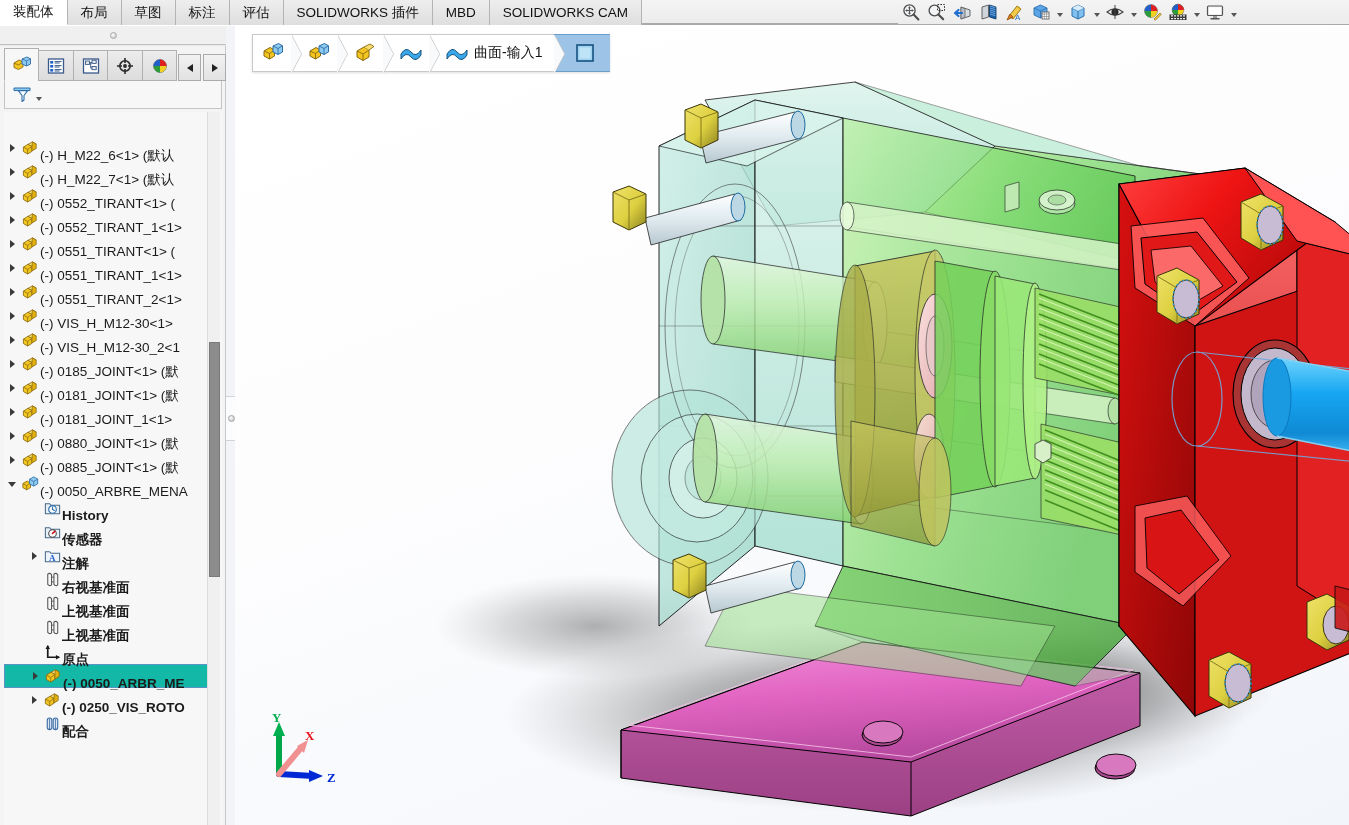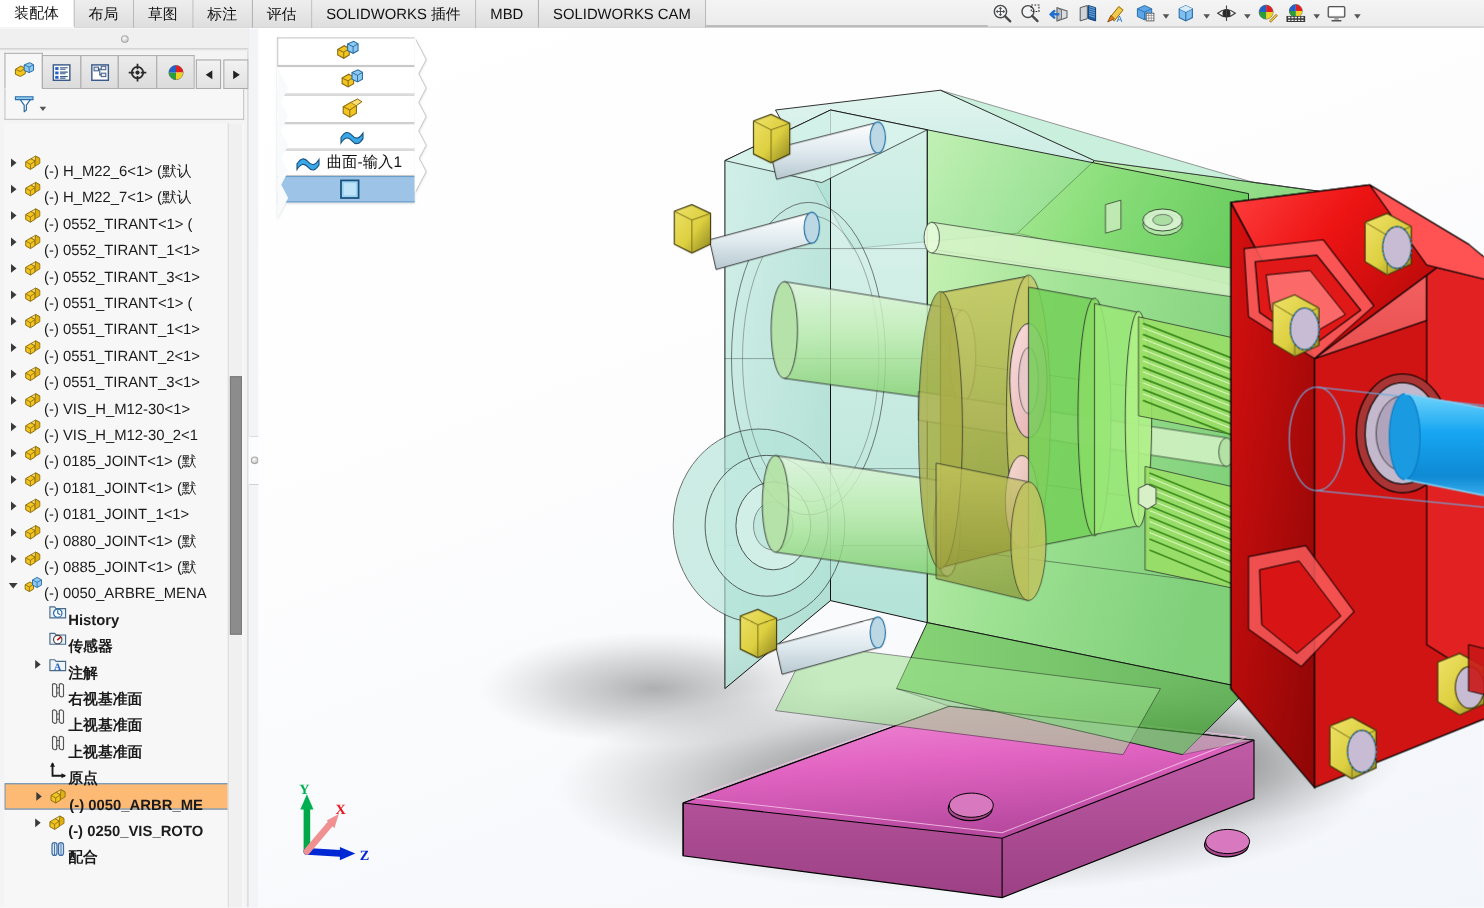--- a/index.html
+++ b/index.html
@@ -110,21 +110,21 @@
   .treewrap{
     position:absolute; left:4px; top:86px; width:218px; height:739px;
     background:#f7f7f7;
     overflow:hidden;
   }
   .tree{ position:absolute; left:0; top:24px; width:205px; }
   .trow{
     height:24px; display:flex; align-items:center; white-space:nowrap;
     font-size:13.5px; color:#1b1b1b; cursor:default;
   }
-  .trow.sel{ background:#fdba74; border:1px solid #5b93c5; height:24px; }
+  .trow.sel{ background:#14b8a6; border:1px solid #5b93c5; height:24px; }
   .tw{ width:16px; flex:0 0 16px; display:flex;align-items:center;justify-content:center; }
   .tw i{
     display:block;width:0;height:0;
     border-top:4px solid transparent;border-bottom:4px solid transparent;border-left:5px solid #3a3a3a;
   }
   .tw.open i{
     border-left:4.5px solid transparent;border-right:4.5px solid transparent;
     border-top:5px solid #3a3a3a; border-bottom:none;
   }
   .ticon{ width:20px;flex:0 0 20px; display:flex;align-items:center;justify-content:center; }
@@ -162,21 +162,20 @@
     background:linear-gradient(160deg,#ffffff 0%,#fdfdfe 42%,#f2f5fa 100%);
     overflow:hidden;
   }
   .vp-svg{ position:absolute; left:0; top:0; }
 
   
   .breadcrumb{
     position:absolute; left:17px; top:8px; height:38px;
     display:flex; align-items:stretch;
     filter:drop-shadow(0 1px 1px rgba(0,0,0,.12));
-    flex-direction:column;
   }
   .bc-seg{
     position:relative; height:38px;
     display:flex; align-items:center; justify-content:center;
     background:#ffffff;
     border-top:1px solid #c9c9c9; border-bottom:1px solid #c9c9c9;
     padding:0 6px 0 16px;
     font-size:14px; color:#111;
   }
   .bc-seg:first-child{ border-left:1px solid #c9c9c9; padding-left:8px; }
@@ -478,35 +477,20 @@
             </span>
             <span class="ticon">
               <svg width="19" height="19" viewBox="0 0 20 20">
                 <path d="M2.5 8.5 L7.5 5.5 L11.5 7.8 L11.5 13 L7 15.8 L2.5 13.2 Z" fill="#f2c520" stroke="#8a6a10" stroke-width=".9"></path>
                 <path d="M2.5 8.5 L7 11 L11.5 7.8" fill="none" stroke="#8a6a10" stroke-width=".8"></path>
                 <path d="M7 11 L7 15.8" stroke="#8a6a10" stroke-width=".8"></path>
                 <path d="M7.5 5.5 L12 3 L16 5.3 L11.5 7.8 Z" fill="#f8de70" stroke="#8a6a10" stroke-width=".8"></path>
                 <path d="M12 3 L16 5.3 L16 10 L11.5 12.6 L11.5 7.8 Z" fill="#e0b010" stroke="#8a6a10" stroke-width=".8"></path>
               </svg>
             </span>
-            <span class="tlabel">(-) 0552_TIRANT_3&lt;1&gt;</span>
-          </div>
-          <div class="trow">
-            <span class="tw">
-              <i></i>
-            </span>
-            <span class="ticon">
-              <svg width="19" height="19" viewBox="0 0 20 20">
-                <path d="M2.5 8.5 L7.5 5.5 L11.5 7.8 L11.5 13 L7 15.8 L2.5 13.2 Z" fill="#f2c520" stroke="#8a6a10" stroke-width=".9"></path>
-                <path d="M2.5 8.5 L7 11 L11.5 7.8" fill="none" stroke="#8a6a10" stroke-width=".8"></path>
-                <path d="M7 11 L7 15.8" stroke="#8a6a10" stroke-width=".8"></path>
-                <path d="M7.5 5.5 L12 3 L16 5.3 L11.5 7.8 Z" fill="#f8de70" stroke="#8a6a10" stroke-width=".8"></path>
-                <path d="M12 3 L16 5.3 L16 10 L11.5 12.6 L11.5 7.8 Z" fill="#e0b010" stroke="#8a6a10" stroke-width=".8"></path>
-              </svg>
-            </span>
             <span class="tlabel">(-) 0551_TIRANT&lt;1&gt; (</span>
           </div>
           <div class="trow">
             <span class="tw">
               <i></i>
             </span>
             <span class="ticon">
               <svg width="19" height="19" viewBox="0 0 20 20">
                 <path d="M2.5 8.5 L7.5 5.5 L11.5 7.8 L11.5 13 L7 15.8 L2.5 13.2 Z" fill="#f2c520" stroke="#8a6a10" stroke-width=".9"></path>
                 <path d="M2.5 8.5 L7 11 L11.5 7.8" fill="none" stroke="#8a6a10" stroke-width=".8"></path>
@@ -524,35 +508,20 @@
             <span class="ticon">
               <svg width="19" height="19" viewBox="0 0 20 20">
                 <path d="M2.5 8.5 L7.5 5.5 L11.5 7.8 L11.5 13 L7 15.8 L2.5 13.2 Z" fill="#f2c520" stroke="#8a6a10" stroke-width=".9"></path>
                 <path d="M2.5 8.5 L7 11 L11.5 7.8" fill="none" stroke="#8a6a10" stroke-width=".8"></path>
                 <path d="M7 11 L7 15.8" stroke="#8a6a10" stroke-width=".8"></path>
                 <path d="M7.5 5.5 L12 3 L16 5.3 L11.5 7.8 Z" fill="#f8de70" stroke="#8a6a10" stroke-width=".8"></path>
                 <path d="M12 3 L16 5.3 L16 10 L11.5 12.6 L11.5 7.8 Z" fill="#e0b010" stroke="#8a6a10" stroke-width=".8"></path>
               </svg>
             </span>
             <span class="tlabel">(-) 0551_TIRANT_2&lt;1&gt;</span>
-          </div>
-          <div class="trow">
-            <span class="tw">
-              <i></i>
-            </span>
-            <span class="ticon">
-              <svg width="19" height="19" viewBox="0 0 20 20">
-                <path d="M2.5 8.5 L7.5 5.5 L11.5 7.8 L11.5 13 L7 15.8 L2.5 13.2 Z" fill="#f2c520" stroke="#8a6a10" stroke-width=".9"></path>
-                <path d="M2.5 8.5 L7 11 L11.5 7.8" fill="none" stroke="#8a6a10" stroke-width=".8"></path>
-                <path d="M7 11 L7 15.8" stroke="#8a6a10" stroke-width=".8"></path>
-                <path d="M7.5 5.5 L12 3 L16 5.3 L11.5 7.8 Z" fill="#f8de70" stroke="#8a6a10" stroke-width=".8"></path>
-                <path d="M12 3 L16 5.3 L16 10 L11.5 12.6 L11.5 7.8 Z" fill="#e0b010" stroke="#8a6a10" stroke-width=".8"></path>
-              </svg>
-            </span>
-            <span class="tlabel">(-) 0551_TIRANT_3&lt;1&gt;</span>
           </div>
           <div class="trow">
             <span class="tw">
               <i></i>
             </span>
             <span class="ticon">
               <svg width="19" height="19" viewBox="0 0 20 20">
                 <path d="M2.5 8.5 L7.5 5.5 L11.5 7.8 L11.5 13 L7 15.8 L2.5 13.2 Z" fill="#f2c520" stroke="#8a6a10" stroke-width=".9"></path>
                 <path d="M2.5 8.5 L7 11 L11.5 7.8" fill="none" stroke="#8a6a10" stroke-width=".8"></path>
                 <path d="M7 11 L7 15.8" stroke="#8a6a10" stroke-width=".8"></path>

